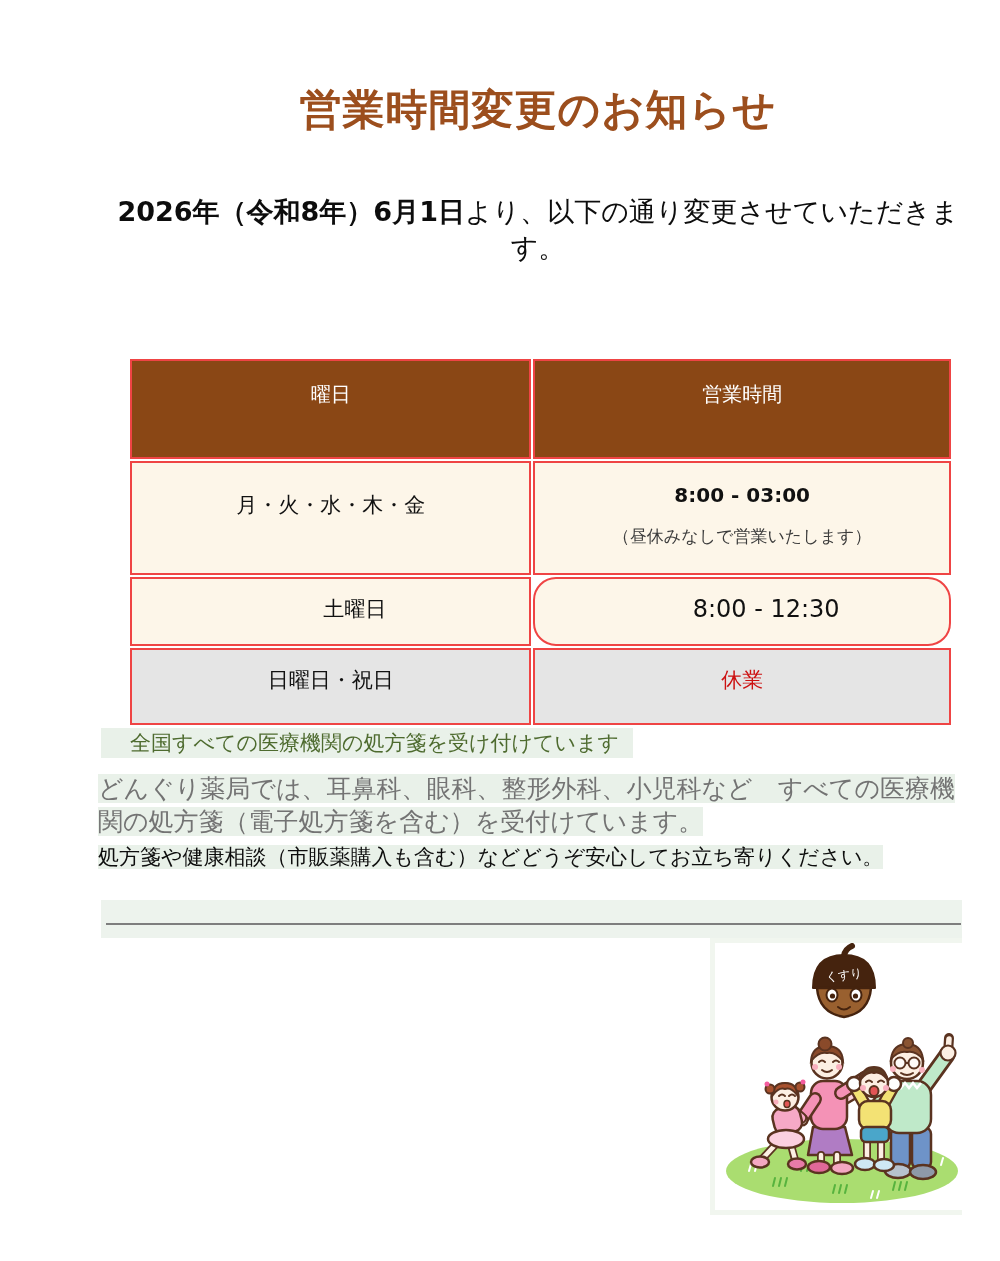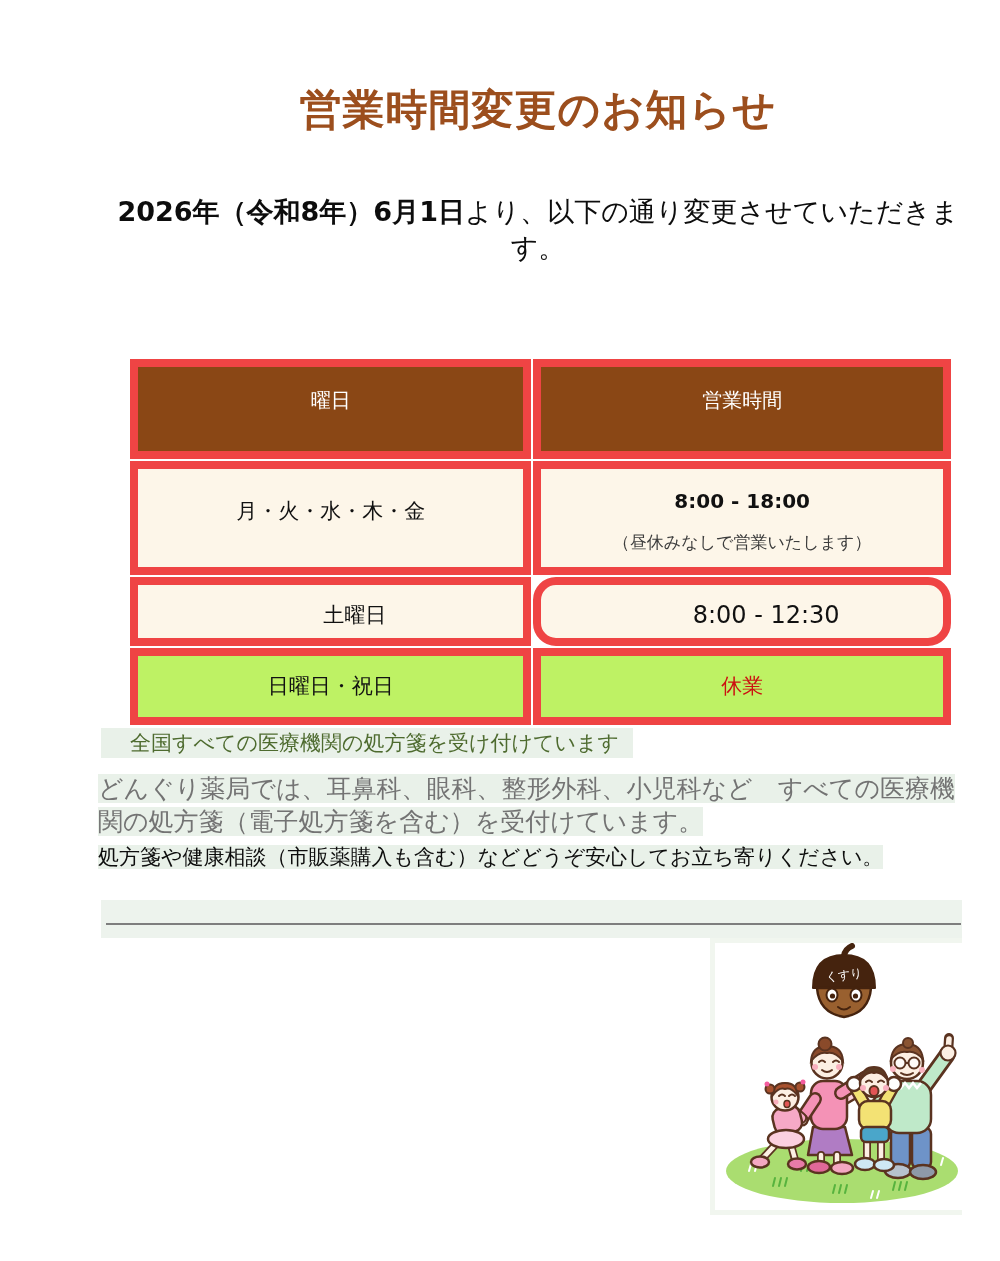--- a/index.html
+++ b/index.html
@@ -24,30 +24,30 @@
   }
   .intro .bold-date { font-weight:bold; }
 
   
   .hours-table-wrap { position:absolute; top:357px; left:90px; }
   table.hours {
     border-collapse:separate; border-spacing:2px;
     width:825px; table-layout:fixed;
   }
   table.hours th, table.hours td {
-    border:8px solid #ef4444; vertical-align:top; text-align:center;
+    border:2px solid #ef4444; vertical-align:top; text-align:center;
   }
   table.hours th {
     background:#8A4715; color:#ffffff; font-weight:normal; font-size:20px;
     height:100px; padding-top:20px;
   }
   td.c-day { font-size:21px; padding-top:28px; }
   tr.r1 td { background:#FDF6E9; height:114px; }
   tr.r2 td { background:#FDF6E9; height:69px;  padding-top:16px;padding-left:48px; }
-  tr.r3 td { background:#bef264; height:77px;  padding-top:16px; }
+  tr.r3 td { background:#e5e5e5; height:77px;  padding-top:16px; }
   .hours-strong { font-size:20px; font-weight:bold; margin-top:20px; }
   .hours-note { font-size:17px; color:#3c3c3c; margin-top:18px; }
   .hours-plain { font-size:24px;border-radius:23px; }
   .closed { color:#CC1111; font-size:21px;margin-top:26px; }
 
   
   .green-banner {
     position:absolute; top:728px; left:63px;
     background:#E9F1E9; color:#4E6B2F;
     font-size:21px; line-height:30px; height:30px;
@@ -106,21 +106,21 @@
           <col style="width:51%">
         </colgroup>
       <tbody>
           <tr>
         <th>曜日</th>
         <th>営業時間</th>
       </tr>
       <tr class="r1">
         <td class="c-day">月・火・水・木・金</td>
         <td>
-          <div class="hours-strong">8:00 - 18:00</div>
+          <div class="hours-strong">8:00 - 03:00</div>
           <div class="hours-note">（昼休みなしで営業いたします）</div>
         </td>
       </tr>
       <tr class="r2">
         <td class="c-day">土曜日</td>
         <td class="hours-plain">8:00 - 12:30</td>
       </tr>
       <tr class="r3">
         <td class="c-day">日曜日・祝日</td>
         <td class="closed">休業</td>

